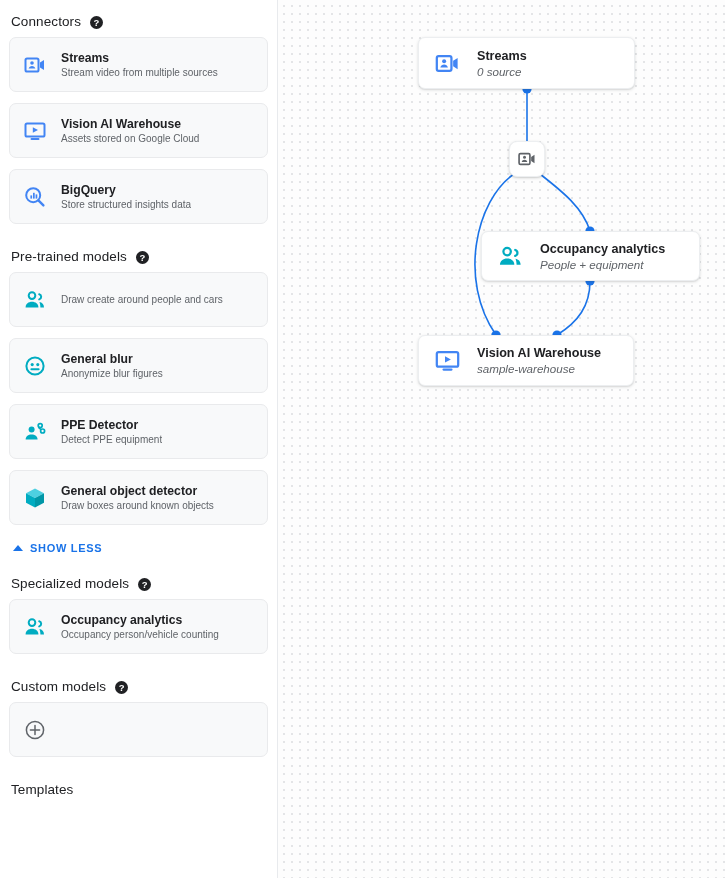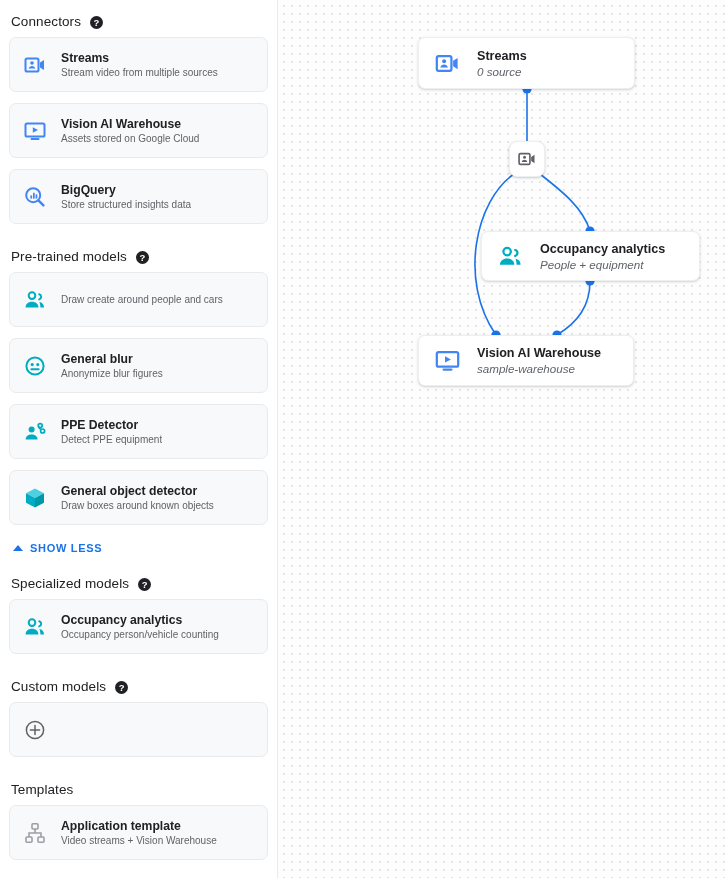--- a/index.html
+++ b/index.html
@@ -263,34 +263,20 @@
           <circle cx="12" cy="12" r="8.6" stroke="#5f6368" stroke-width="1.5"></circle>
           <path d="M12 7.4v9.2M7.4 12h9.2" stroke="#5f6368" stroke-width="1.5" stroke-linecap="round"></path>
         </svg>
       </span>
     </div>
 
     <div class="section-head">
       <span>Templates</span>
     </div>
 
-    <div class="card">
-      <span class="card-icon">
-        <svg width="24" height="24" viewBox="0 0 24 24" fill="none">
-          <rect x="9" y="2.8" width="6" height="5.2" rx="1" stroke="#9aa0a6" stroke-width="1.6"></rect>
-          <rect x="3" y="16" width="6" height="5.2" rx="1" stroke="#9aa0a6" stroke-width="1.6"></rect>
-          <rect x="15" y="16" width="6" height="5.2" rx="1" stroke="#9aa0a6" stroke-width="1.6"></rect>
-          <path d="M12 8v4M6 16v-4h12v4" stroke="#9aa0a6" stroke-width="1.6"></path>
-        </svg>
-      </span>
-      <span class="card-text">
-        <span class="card-title">Application template</span>
-        <span class="card-sub">Video streams + Vision Warehouse</span>
-      </span>
-    </div>
 
   </div>
 
   <div class="canvas">
 
     <svg class="edges" viewBox="0 0 447 878">
 
       <path d="M249 89 L249 141" stroke="#1a73e8" stroke-width="1.6" fill="none"></path>
 
       <path d="M262 174 C 285 192, 305 208, 312 231" stroke="#1a73e8" stroke-width="1.6" fill="none"></path>

